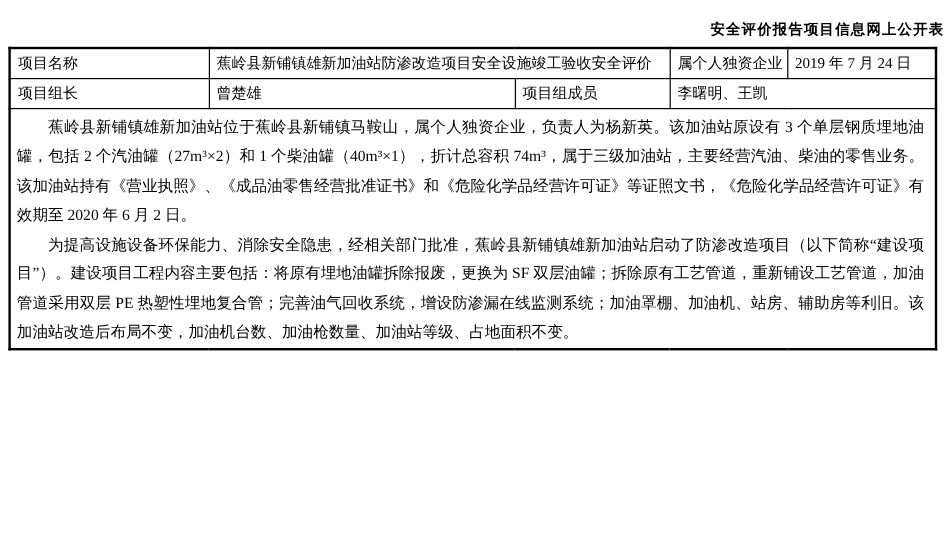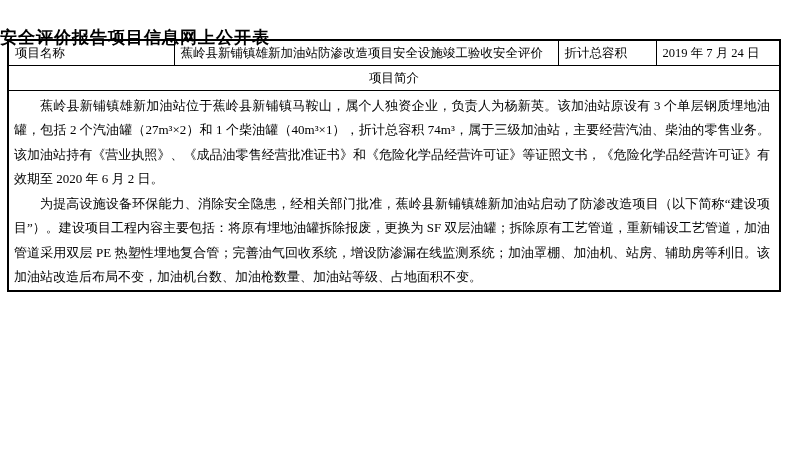--- a/index.html
+++ b/index.html
@@ -4,26 +4,26 @@
 <style>
   * { box-sizing: border-box; }
   html, body { margin: 0; padding: 0; }
   body {
     width: 787px; height: 463px;
     background: #ffffff; color: #000000;
     font-family: "Liberation Serif", "DejaVu Serif", serif;
     overflow: hidden;
   }
   .doc-title {
-    text-align: left;
+    text-align: right;
     font-family: "Liberation Sans", "DejaVu Sans", sans-serif;
     font-weight: bold;
-    font-size: 17px;
+    font-size: 12px;
     letter-spacing: 1px;
-    padding-top: 26px;
+    padding-top: 16px;
     height: 36px;
   }
   table.info-table {
     border-collapse: collapse;
     table-layout: fixed;
     width: 772px;
     margin-left: 7px;
     margin-top: 3px;
     border: 2px solid #000;
   }
@@ -66,25 +66,28 @@
     <col style="width:166px">
     <col style="width:255px">
     <col style="width:129px">
     <col style="width:98px">
     <col style="width:124px">
   </colgroup>
   <tbody>
     <tr>
       <td class="label-cell">项目名称</td>
       <td colspan="2">蕉岭县新铺镇雄新加油站防渗改造项目安全设施竣工验收安全评价</td>
-      <td class="label-cell">折计总容积</td>
+      <td class="label-cell">属个人独资企业</td>
       <td>2019 年 7 月 24 日</td>
     </tr>
     <tr>
-      <td colspan="5" class="section-header-cell">项目简介</td>
+      <td class="label-cell">项目组长</td>
+      <td>曾楚雄</td>
+      <td class="label-cell">项目组成员</td>
+      <td colspan="2">李曙明、王凯</td>
     </tr>
     <tr>
       <td colspan="5" class="intro-cell">
         <p>蕉岭县新铺镇雄新加油站位于蕉岭县新铺镇马鞍山，属个人独资企业，负责人为杨新英。该加油站原设有 3 个单层钢质埋地油罐，包括 2 个汽油罐（27m³×2）和 1 个柴油罐（40m³×1），折计总容积 74m³，属于三级加油站，主要经营汽油、柴油的零售业务。该加油站持有《营业执照》、《成品油零售经营批准证书》和《危险化学品经营许可证》等证照文书，《危险化学品经营许可证》有效期至 2020 年 6 月 2 日。</p>
         <p>为提高设施设备环保能力、消除安全隐患，经相关部门批准，蕉岭县新铺镇雄新加油站启动了防渗改造项目（以下简称“建设项目”）。建设项目工程内容主要包括：将原有埋地油罐拆除报废，更换为 SF 双层油罐；拆除原有工艺管道，重新铺设工艺管道，加油管道采用双层 PE 热塑性埋地复合管；完善油气回收系统，增设防渗漏在线监测系统；加油罩棚、加油机、站房、辅助房等利旧。该加油站改造后布局不变，加油机台数、加油枪数量、加油站等级、占地面积不变。</p>
       </td>
     </tr>
   </tbody>
 </table>
 

